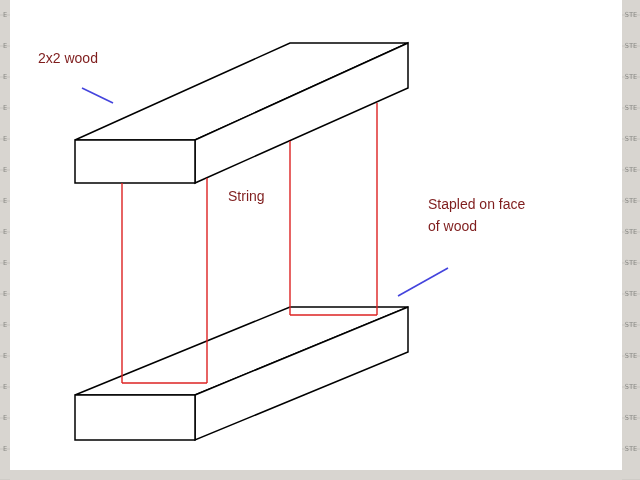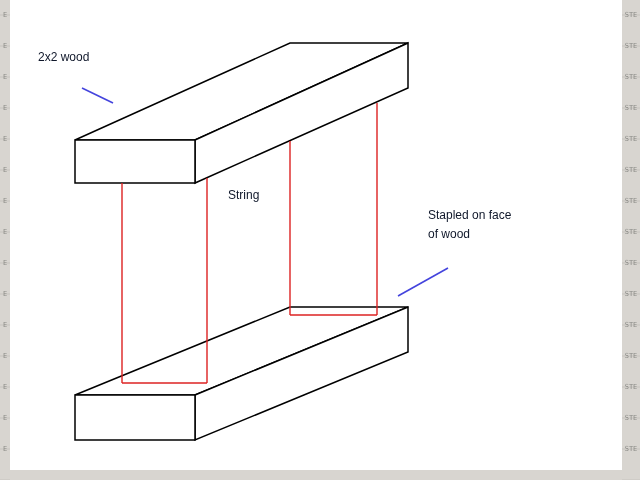--- a/index.html
+++ b/index.html
@@ -50,28 +50,28 @@
     height: 470px;
     background: #ffffff;
   }
   .canvas svg {
     position: absolute;
     left: 0;
     top: 0;
   }
   .diagram-label {
     position: absolute;
-    color: #0f172a;
-    font-size: 12px;
+    color: #7f1d1d;
+    font-size: 14px;
     line-height: 1.55;
     white-space: pre-line;
   }
   .label-wood    { left: 28px;  top: 48px;  }
   .label-string  { left: 218px; top: 186px; }
-  .label-stapled { left: 418px; top: 206px; }
+  .label-stapled { left: 418px; top: 194px; }
 </style>
 </head>
 <body>
 
 <div class="edge-texture edge-left">E
 E
 E
 E
 E
 E

